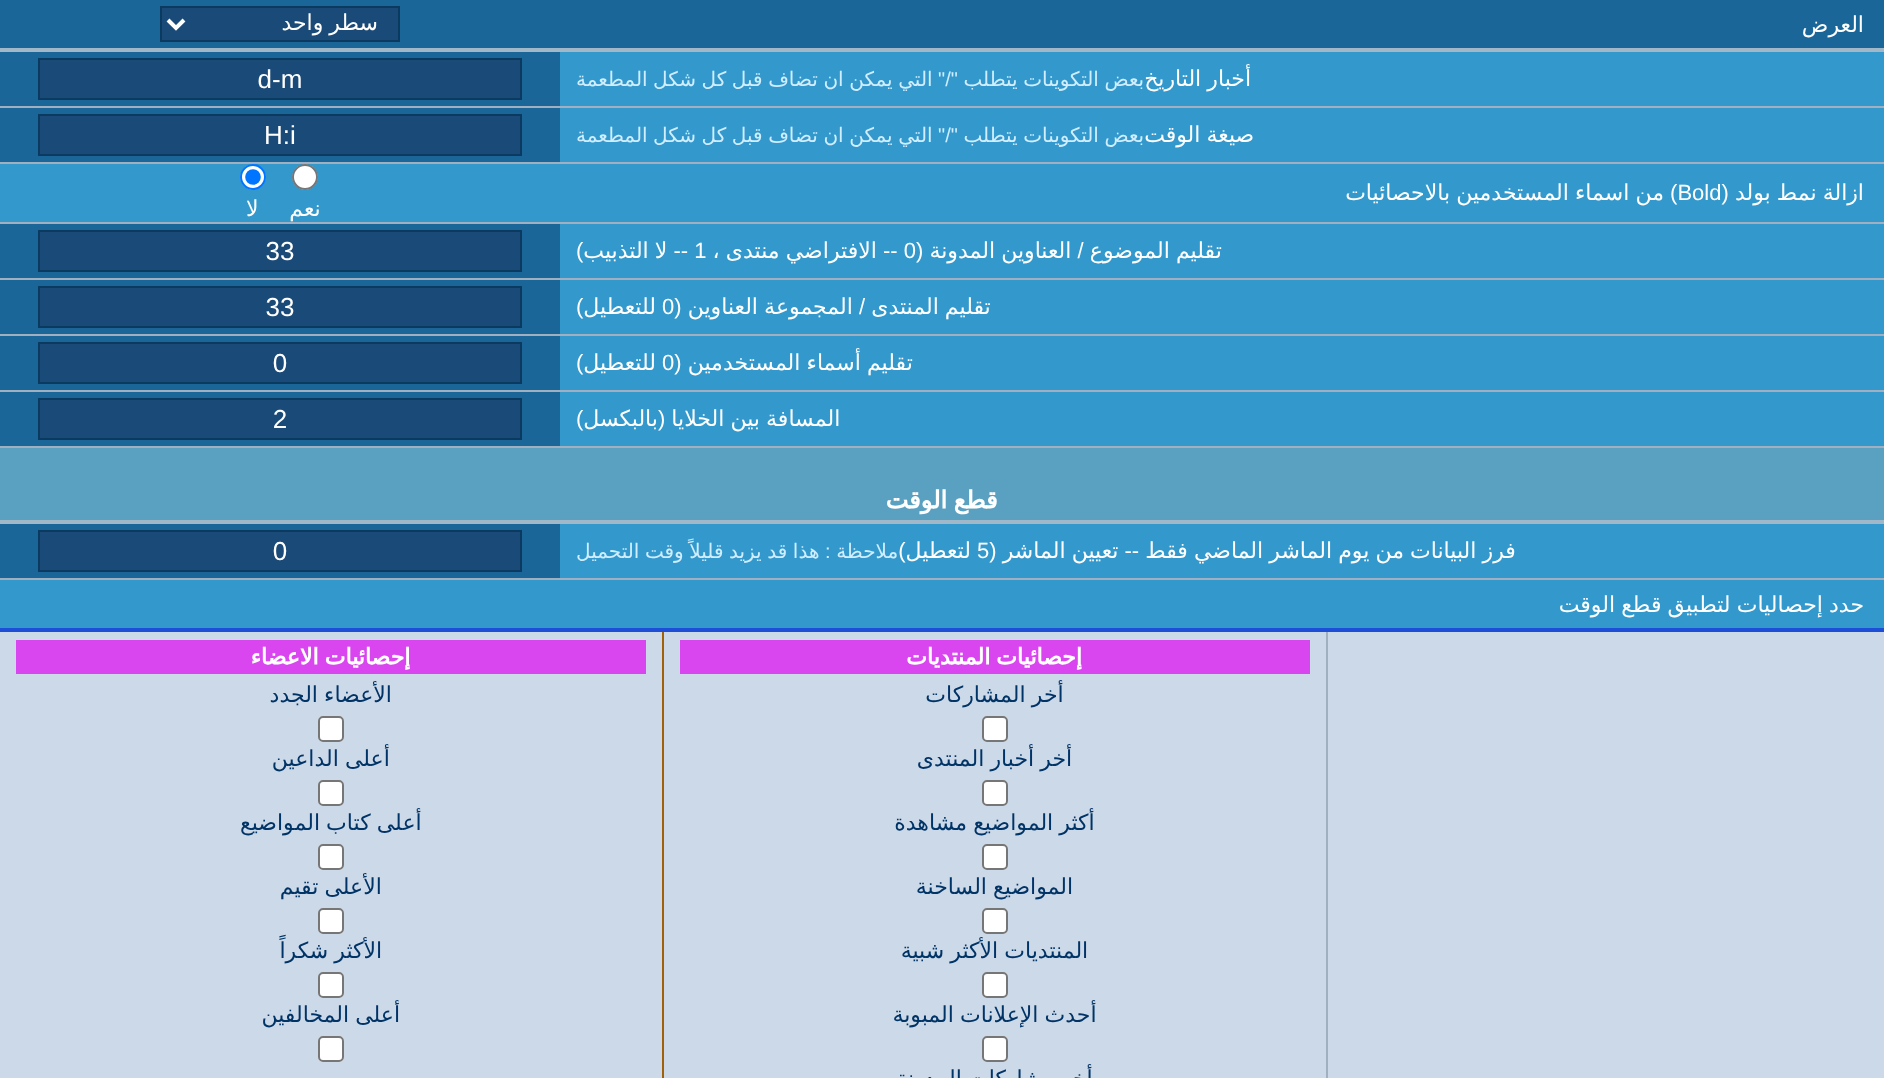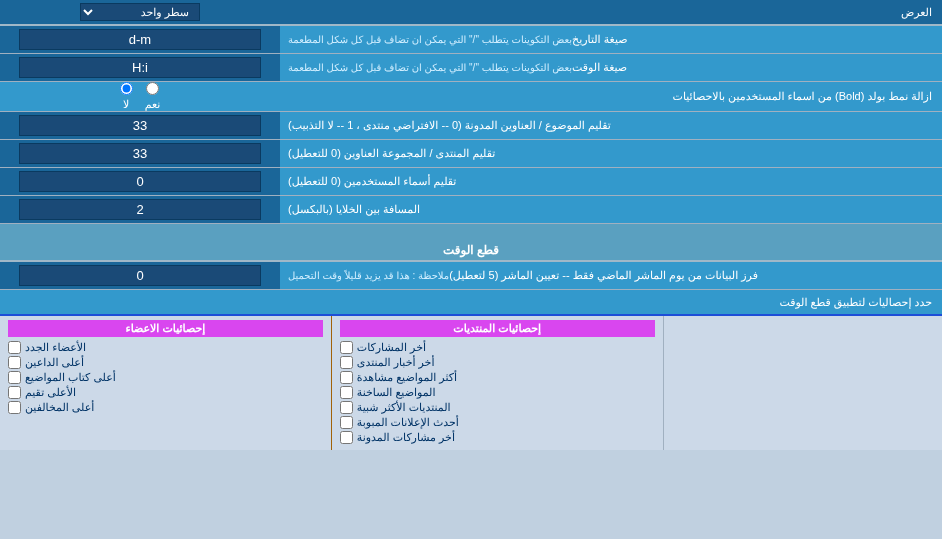--- a/index.html
+++ b/index.html
@@ -178,24 +178,25 @@
       font-size: 11px;
       font-weight: bold;
       padding: 2px 4px;
       margin-bottom: 4px;
     }
 
     .checkbox-item {
       display: flex;
       align-items: center;
       gap: 4px;
-      margin: 2px 0;
+      margin: 2px 12px;
       color: #003366;
       font-size: 11px;
       justify-content: flex-end;
+      flex-direction: column;
     }
 
     .checkbox-item input[type="checkbox"] {
       margin: 0;
     }
 
     
     .limit-row {
       background: #3399cc;
       display: flex;
@@ -223,21 +224,21 @@
       <select>
         <option>سطر واحد</option>
         <option>سطرين</option>
         <option>ثلاثة أسطر</option>
       </select>
     </div>
   </div>
 
   <div class="row">
     <div class="row-label">
-      <span>صيغة التاريخ</span>
+      <span>أخبار التاريخ</span>
       <small>بعض التكوينات يتطلب "/" التي يمكن ان تضاف قبل كل شكل المطعمة</small>
     </div>
     <div class="row-input">
       <input type="text" value="d-m" style="">
     </div>
   </div>
 
   <div class="row">
     <div class="row-label">
       <span>صيغة الوقت</span>
@@ -357,19 +358,23 @@
       </div>
       <div class="checkbox-item">
         <span>أعلى كتاب المواضيع</span>
         <input type="checkbox" style="">
       </div>
       <div class="checkbox-item">
         <span>الأعلى تقيم</span>
         <input type="checkbox" style="">
       </div>
       <div class="checkbox-item">
+        <span>الأكثر شكراً</span>
+        <input type="checkbox" style="">
+      </div>
+      <div class="checkbox-item">
         <span>أعلى المخالفين</span>
         <input type="checkbox" style="">
       </div>
     </div>
   </div>
 
 </div>
 
 </body></html>

